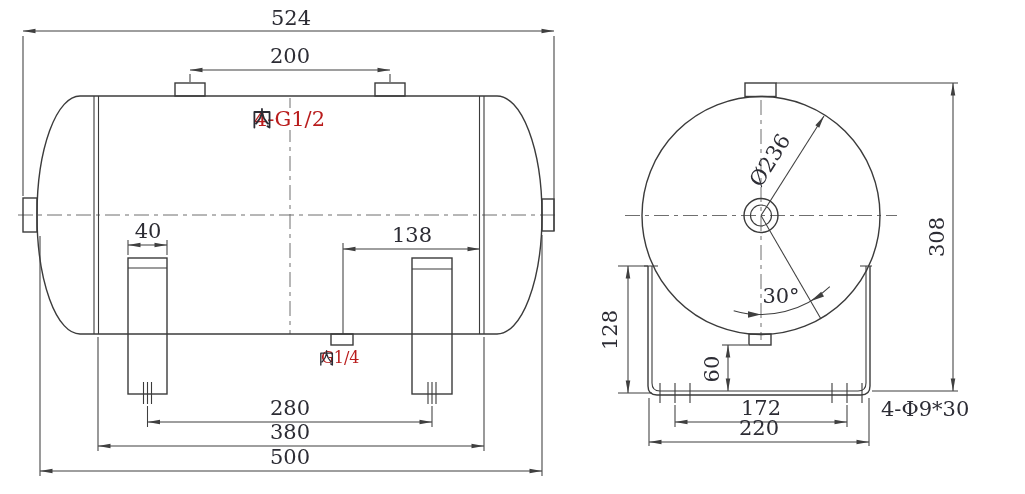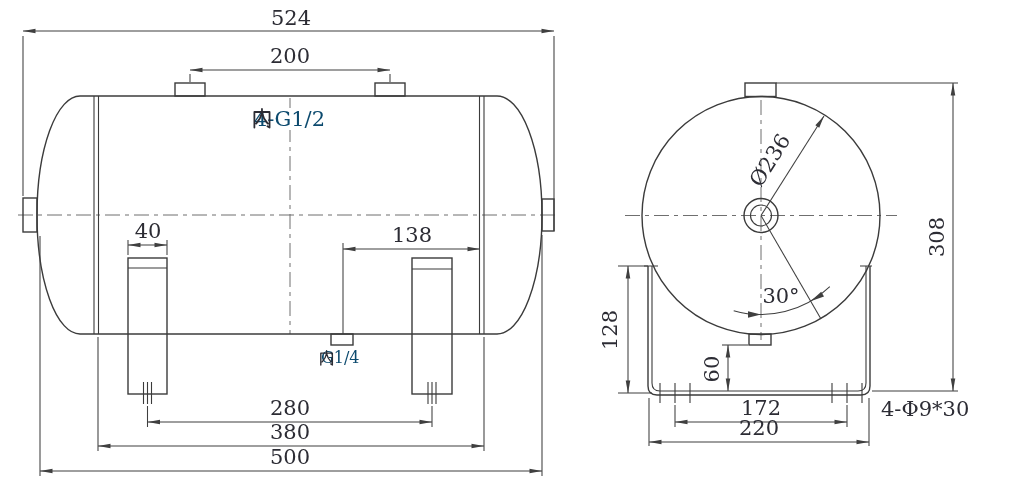--- a/index.html
+++ b/index.html
@@ -7,21 +7,21 @@
          font-family:"DejaVu Serif","Liberation Serif",serif;}
   svg{position:absolute;left:0;top:0;}
   .obj{stroke:#3b3b3b;stroke-width:1.4;fill:none;}
   .obj2{stroke:#3b3b3b;stroke-width:1.1;fill:none;}
   .dim{stroke:#3f3f3f;stroke-width:1.05;fill:none;}
   .cl{stroke:#6f6f6f;stroke-width:1;fill:none;stroke-dasharray:15 5 4 5;}
   .t{font-family:"DejaVu Serif","Liberation Serif",serif;font-size:21px;fill:#2c2c34;
      text-anchor:middle;stroke:none;}
   .ts{text-anchor:start;}
   .ah{fill:#3f3f3f;stroke:none;}
-  .lbl{position:absolute;background:#ffffff;color:#0c4a6e;font-size:21px;line-height:1.05;
+  .lbl{position:absolute;background:#ffffff;color:#b91c1c;font-size:21px;line-height:1.05;
        white-space:nowrap;padding:0 2px;}
   .nei{display:inline-block;width:0.95em;height:1.02em;vertical-align:-0.12em;}
   .nei path{stroke:#2c2c34;stroke-width:2;fill:none;stroke-linecap:round;stroke-linejoin:round;}
 </style>
 </head>
 <body>
 
 <div class="stage">
 <svg width="1025" height="494" viewBox="0 0 1025 494">
   <defs>

